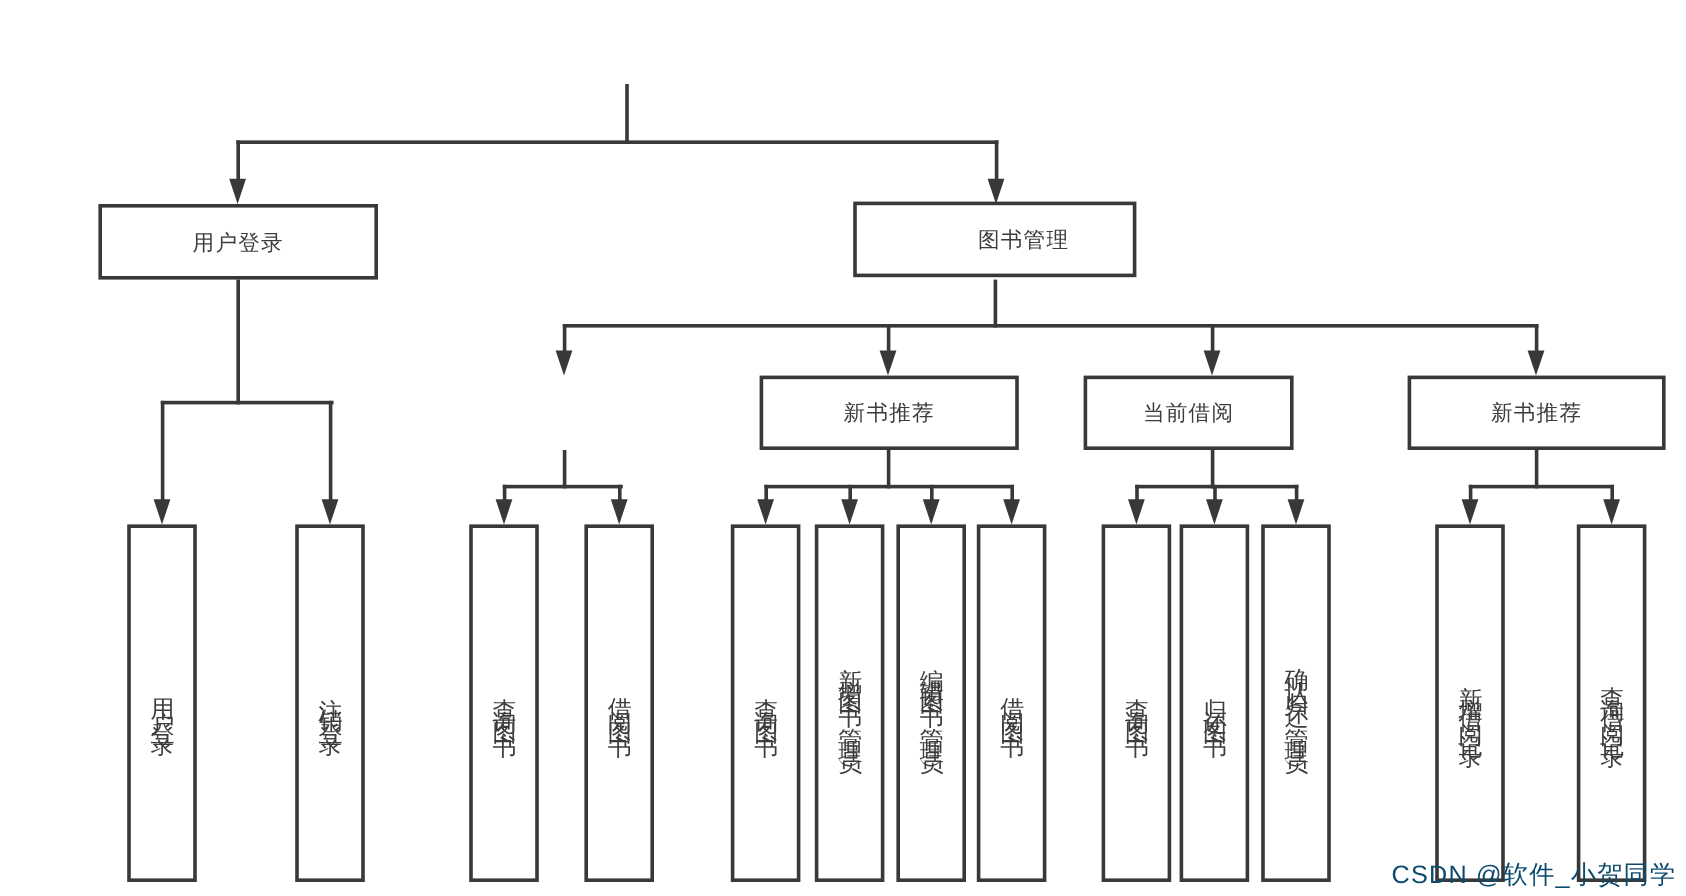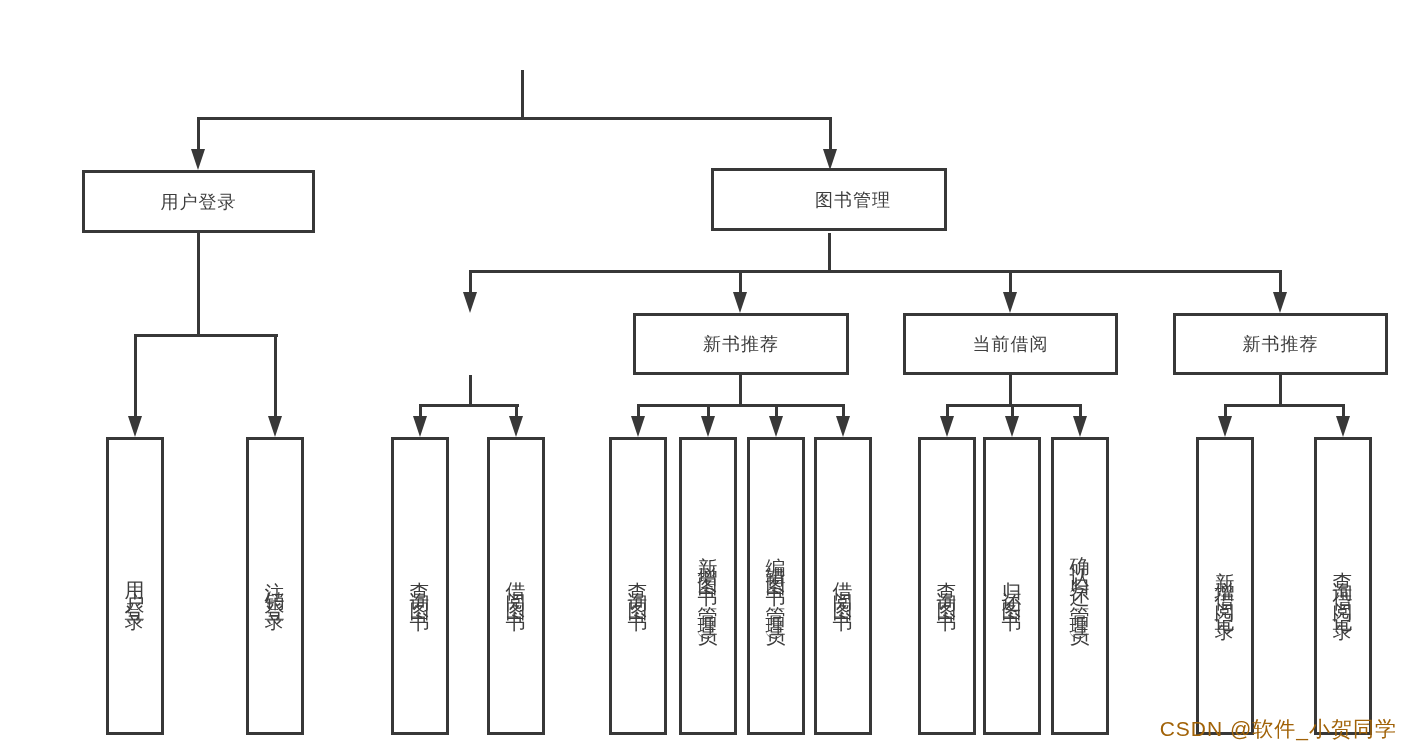--- a/index.html
+++ b/index.html
@@ -48,42 +48,42 @@
     width: 0; height: 0;
     border-left: 7px solid transparent;
     border-right: 7px solid transparent;
     border-top: 21px solid #383838;
   }
   .watermark {
     position: absolute;
     right: 8px;
     bottom: 4px;
     font-size: 21px;
-    color: #a16207;
+    color: #0c4a6e;
     letter-spacing: 1px;
     z-index: 5;
   }
 </style>
 </head>
 <body>
 
 <div class="canvas">
 
 
   <div class="box" style="left:82px; top:170px; width:233px; height:63px;">
     <span>用户登录</span>
   </div>
   <div class="box" style="left:711px; top:168px; width:236px; height:63px;padding-left:48px;">
     <span>图书管理</span>
   </div>
 
   <div class="box" style="left:633px; top:313px; width:216px; height:62px;">
     <span>新书推荐</span>
   </div>
-  <div class="box" style="left:903px; top:313px; width:215px; height:62px;">
+  <div class="box" style="left:903px; top:313px; width:175px; height:62px;">
     <span>当前借阅</span>
   </div>
   <div class="box" style="left:1173px; top:313px; width:215px; height:62px;">
     <span>新书推荐</span>
   </div>
 
   <div class="vbox" style="left:106px; top:437px; width:58px; height:298px;">
     <span class="vtext">用户登录</span>
   </div>
   <div class="vbox" style="left:246px; top:437px; width:58px; height:298px;">

